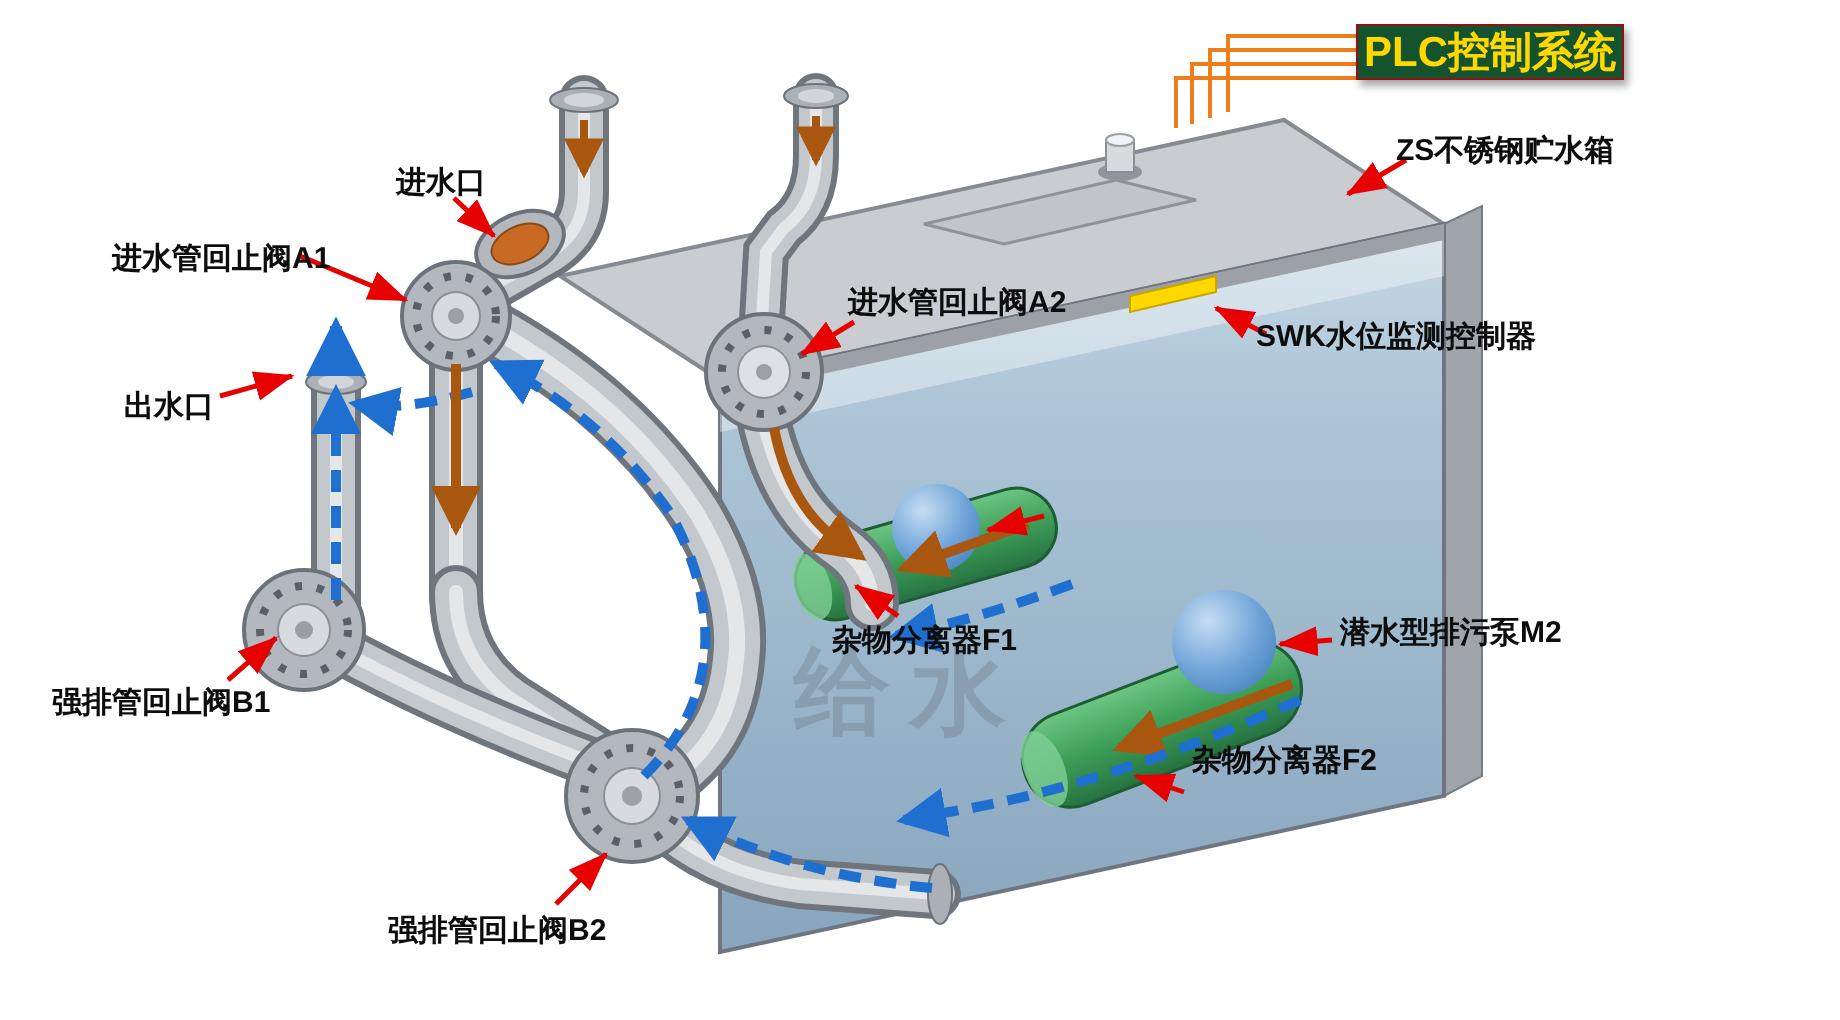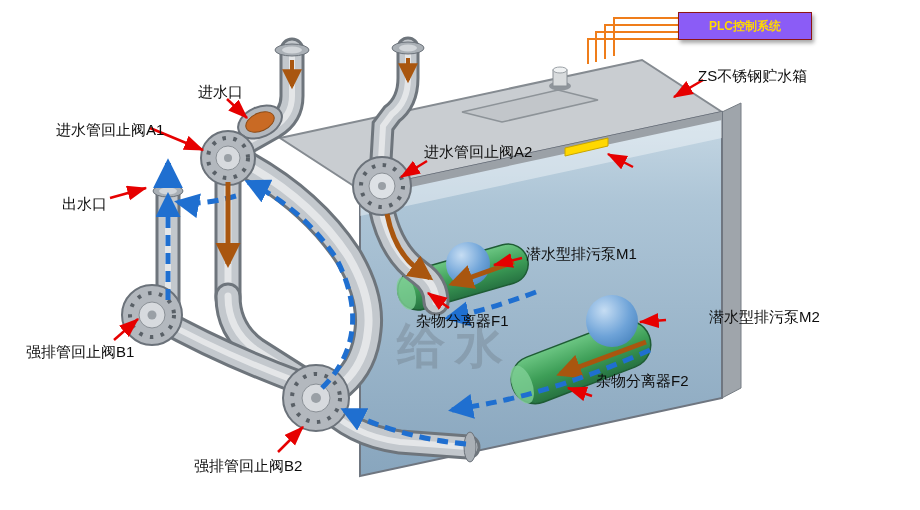--- a/index.html
+++ b/index.html
@@ -1,23 +1,23 @@
 <!DOCTYPE html>
 <html><head>
 <meta charset="utf-8">
 <style>
   *{margin:0;padding:0;box-sizing:border-box}
   html,body{background:#ffffff}
   .stage{position:relative;width:920px;height:510px;background:#ffffff;overflow:hidden;
          font-family:"Liberation Sans",sans-serif}
   .stage svg{position:absolute;left:0;top:0;z-index:1}
-  .lbl{position:absolute;z-index:5;font-weight:normal;font-size:15px;color:#0d0d0d;white-space:nowrap;
+  .lbl{position:absolute;z-index:5;font-weight:bold;font-size:15px;color:#0d0d0d;white-space:nowrap;
        line-height:17px}
   .plc{position:absolute;z-index:6;left:678px;top:12px;width:134px;height:28px;
-       background:#8b5cf6;color:#ffd800;font-weight:bold;font-size:12px;
+       background:#14532d;color:#ffd800;font-weight:bold;font-size:21px;
        display:flex;align-items:center;justify-content:center;
        border:1px solid #8e1414;box-shadow:2px 3px 4px rgba(0,0,0,.35)}
   
   .pd{fill:none;stroke:#6e757c;stroke-linecap:round}
   .pm{fill:none;stroke:#c3c8cd;stroke-linecap:round}
   .ph{fill:none;stroke:rgba(255,255,255,.55);stroke-linecap:round}
 </style>
 </head>
 <body>
 
@@ -207,24 +207,24 @@
     <path d="M449,308 L428,293" marker-end="url(#mred)"></path>
     <path d="M592,396 L568,388" marker-end="url(#mred)"></path>
     <path d="M114,340 L138,319" marker-end="url(#mred)"></path>
     <path d="M278,452 L303,427" marker-end="url(#mred)"></path>
   </g>
 </svg>
 
 <div class="plc">PLC控制系统</div>
 
 <div class="lbl" style="left:698px;top:67px">ZS不锈钢贮水箱</div>
+<div class="lbl" style="left:628px;top:160px">SWK水位监测控制器</div>
 <div class="lbl" style="left:198px;top:83px">进水口</div>
 <div class="lbl" style="left:56px;top:121px">进水管回止阀A1</div>
 <div class="lbl" style="left:424px;top:143px">进水管回止阀A2</div>
 <div class="lbl" style="left:62px;top:195px">出水口</div>
-<div class="lbl" style="left:526px;top:245px">潜水型排污泵M1</div>
-<div class="lbl" style="left:709px;top:308px">潜水型排污泵M2</div>
+<div class="lbl" style="left:670px;top:308px">潜水型排污泵M2</div>
 <div class="lbl" style="left:416px;top:312px">杂物分离器F1</div>
 <div class="lbl" style="left:596px;top:372px">杂物分离器F2</div>
 <div class="lbl" style="left:26px;top:343px">强排管回止阀B1</div>
 <div class="lbl" style="left:194px;top:457px">强排管回止阀B2</div>
 
 </div>
 
 </body></html>

